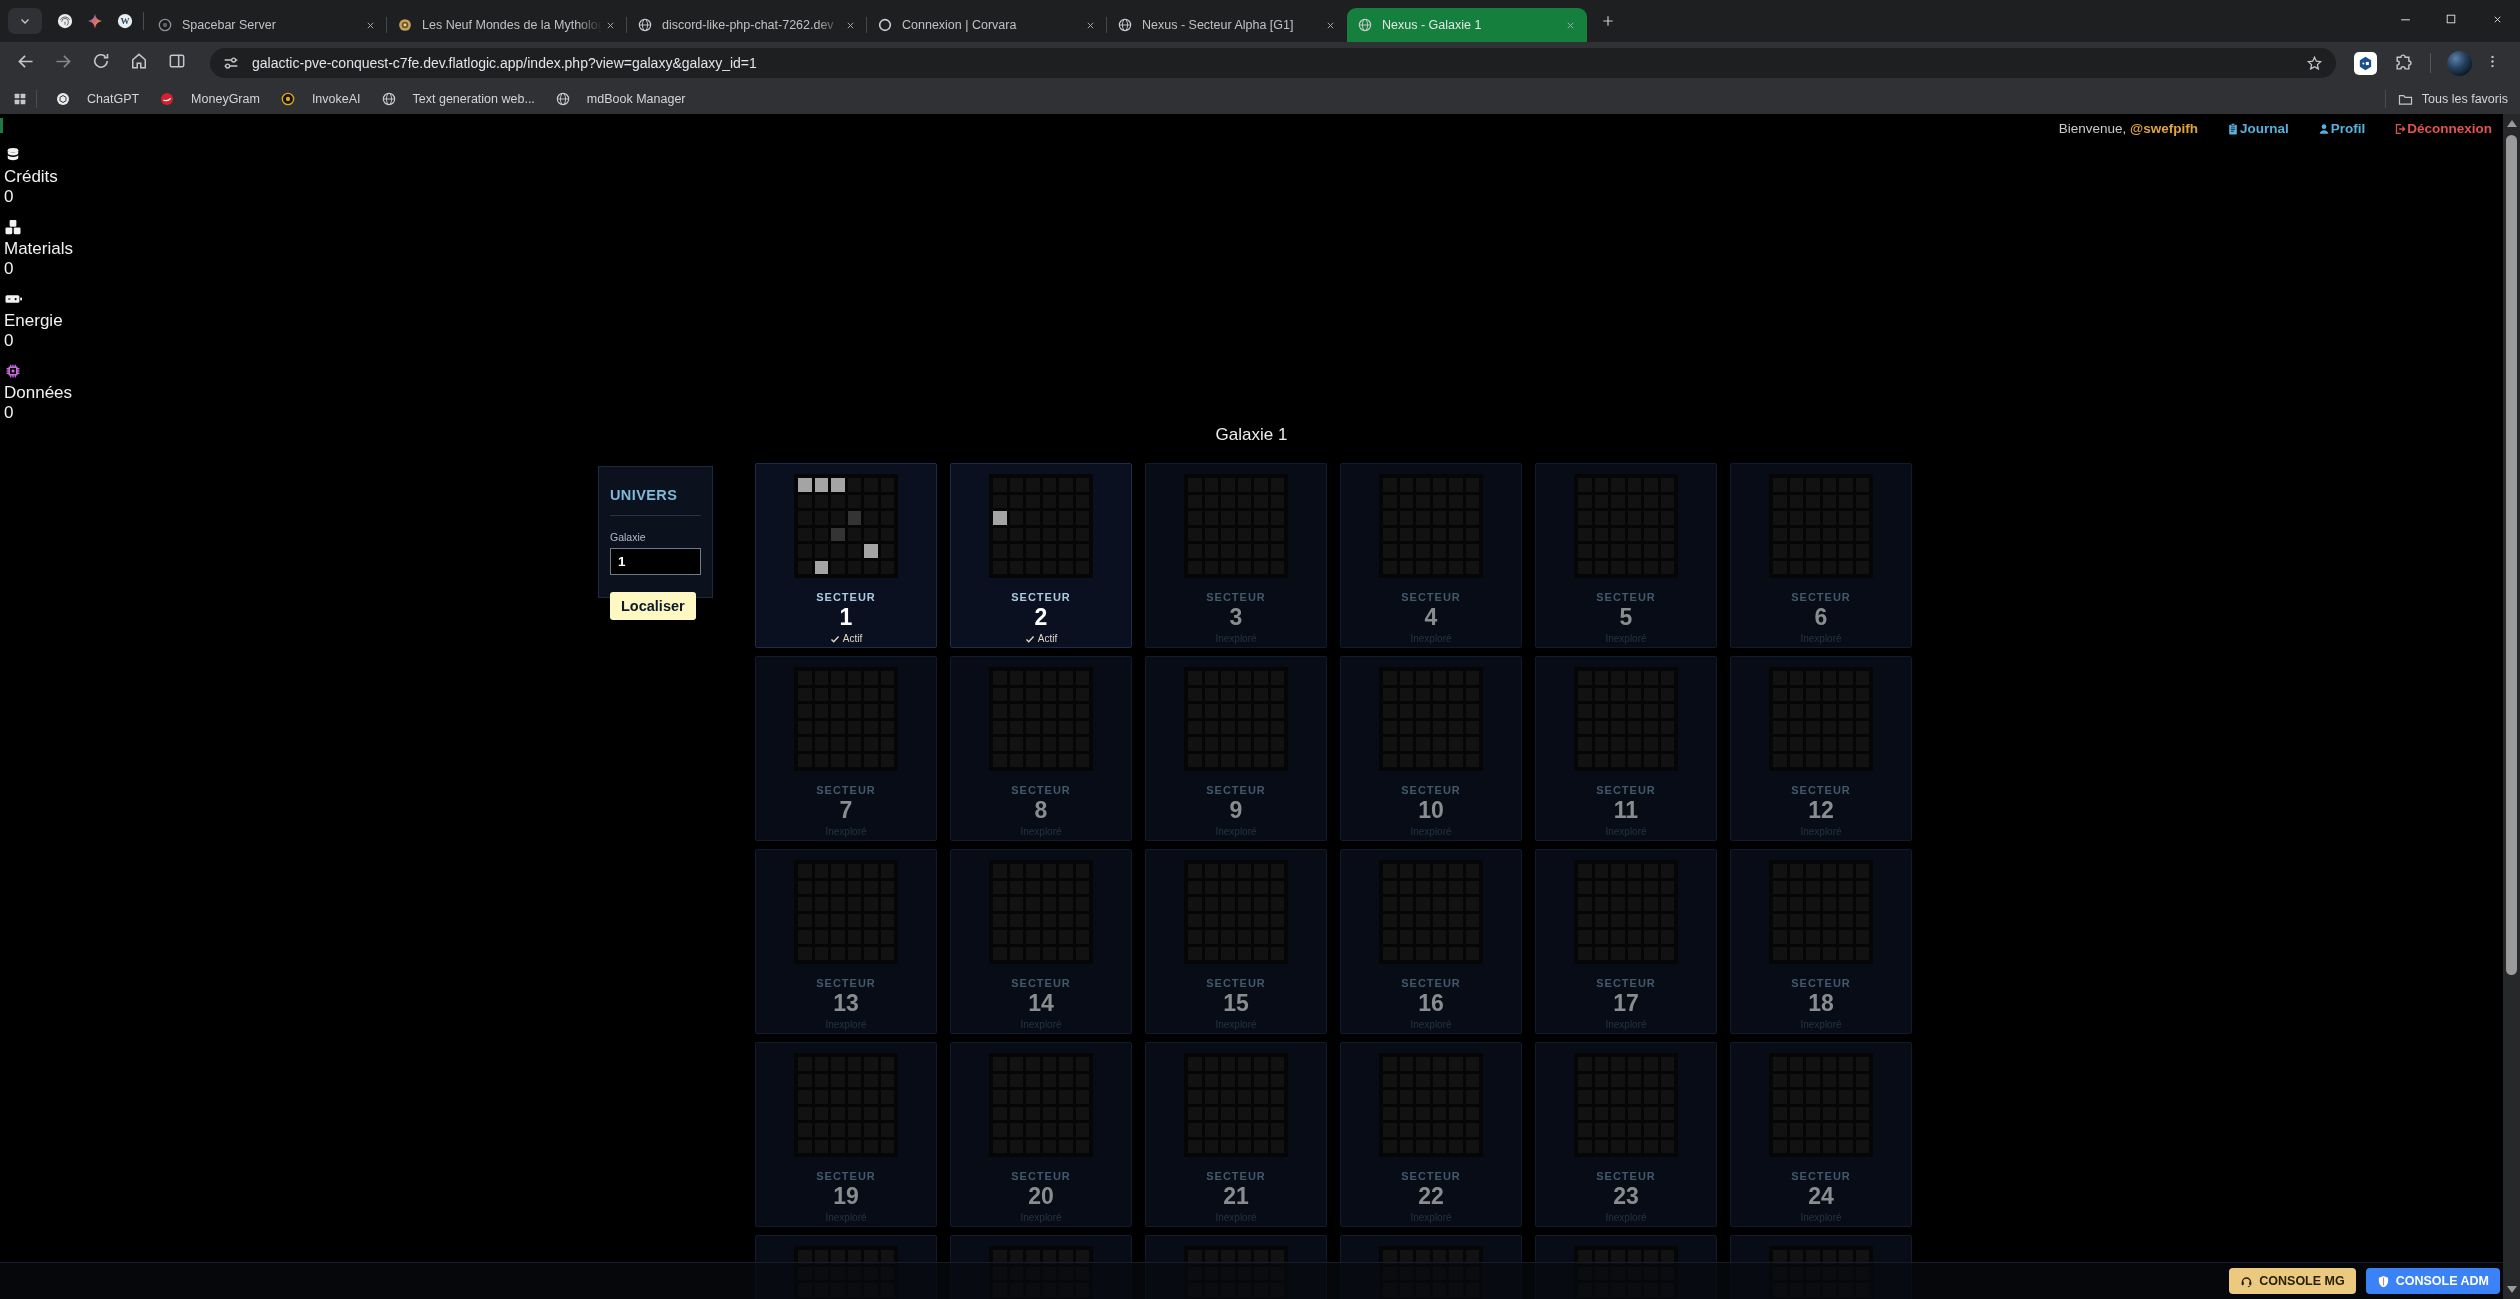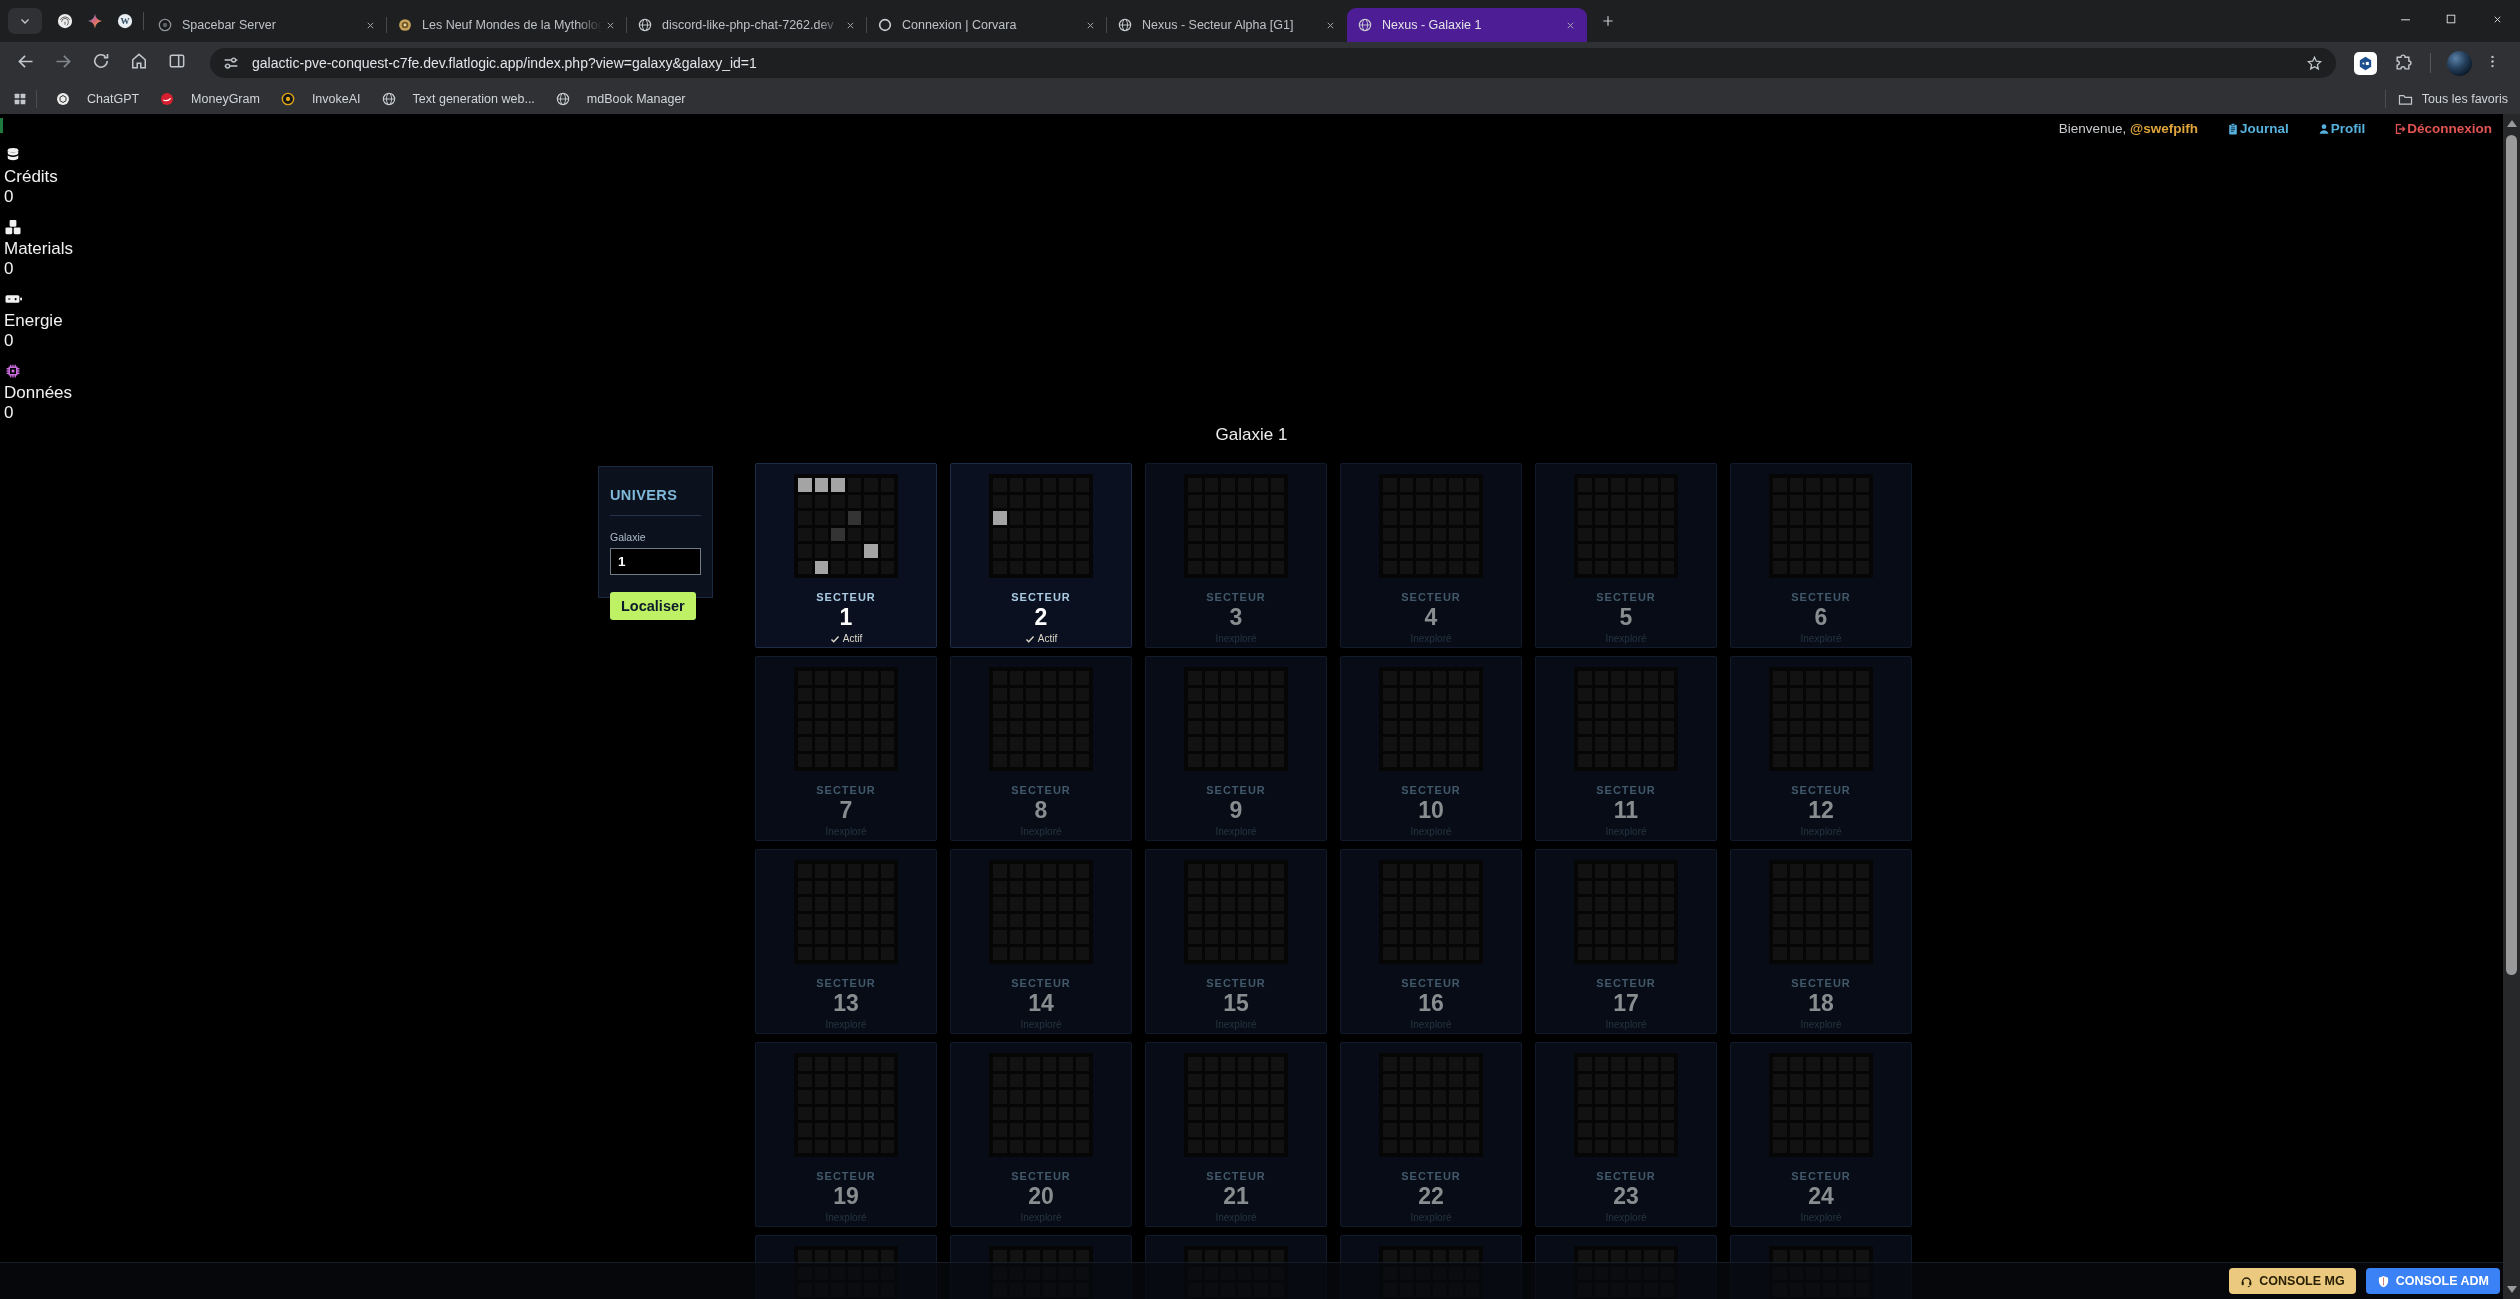--- a/index.html
+++ b/index.html
@@ -9,21 +9,21 @@
   
   .tabstrip { position:absolute; top:0; left:0; width:2520px; height:42px;
     background:#1e1f21; display:flex; align-items:center; padding-left:8px; }
   .tab-search-btn { width:34px; height:26px; border-radius:7px; background:#303134;
     display:flex; align-items:center; justify-content:center; color:#c6c9cd; margin-right:8px; }
   .pinned-tab { width:30px; height:30px; display:flex; align-items:center; justify-content:center; }
   .vsep { width:1px; height:18px; background:#4a4c4f; margin:0 3px; }
   .tab { width:240px; height:34px; margin-top:8px; align-self:flex-start; border-radius:9px 9px 0 0;
     display:flex; align-items:center; padding:0 8px 0 10px; position:relative; }
   .tab .tsep { position:absolute; right:0; top:9px; width:1px; height:16px; background:#46484b; }
-  .tab.active { background:#4c1d95; }
+  .tab.active { background:#15803d; }
   .tab-title { flex:1; font-size:12.5px; color:#bec2c6; white-space:nowrap; overflow:hidden;
     margin-left:9px; -webkit-mask-image:linear-gradient(to right,#000 86%,transparent);
     mask-image:linear-gradient(to right,#000 86%,transparent); }
   .tab.active .tab-title { color:#e3e5e8; }
   .tab-close { width:17px; height:17px; border-radius:50%; display:flex; align-items:center;
     justify-content:center; color:#a9adb2; flex:none; }
   .newtab-btn { width:30px; height:30px; margin-left:6px; display:flex; align-items:center;
     justify-content:center; color:#c6c9cd; border-radius:50%; }
   .win-controls { position:absolute; right:0; top:0; height:38px; display:flex; }
   .win-btn { width:46px; height:38px; display:flex; align-items:center; justify-content:center; color:#dddfe2; }
@@ -76,21 +76,21 @@
   .galaxy-title { position:absolute; top:311px; left:0; width:2503px; text-align:center;
     color:#ededed; font-size:17px; }
 
   .univers { position:absolute; left:598px; top:352px; width:115px; height:132px;
     background:#0b111d; border:1px solid #1d2b42; padding:11px 11px; }
   .univers-title { color:#80b9da; font-size:14.5px; font-weight:bold; letter-spacing:.4px; margin:9px 0 12px; }
   .univers-divider { border-top:1px solid #26344a; margin-bottom:15px; }
   .field-label { font-size:10.5px; color:#aebccb; margin-bottom:5px; }
   .galaxy-input { width:100%; height:27px; background:#000; border:1px solid #717b87;
     color:#fff; font-size:13.5px; font-weight:bold; padding:0 7px; font-family:"Liberation Sans",sans-serif; }
-  .localiser-btn { margin-top:17px; background:#bef264; color:#0c1a2a; font-weight:bold;
+  .localiser-btn { margin-top:17px; background:#fef9c3; color:#0c1a2a; font-weight:bold;
     font-size:14.5px; border:none; border-radius:3px; padding:6px 11px;
     font-family:"Liberation Sans",sans-serif; }
 
   .sectors { position:absolute; left:755px; top:349px; display:grid;
     grid-template-columns:repeat(6,182px); column-gap:13px; row-gap:8px; }
   .sector-card { width:182px; height:185px; background:#0a1020; border:1px solid #1d2d47;
     border-radius:2px; display:flex; flex-direction:column; align-items:center; }
   .sector-card.inactive { background:#070c17; border-color:#111b2b; }
   .mini-grid { margin-top:10px; width:104px; height:104px; background:#060606; padding:4px;
     display:grid; grid-template-columns:repeat(6,1fr); grid-template-rows:repeat(6,1fr); gap:3px; }

